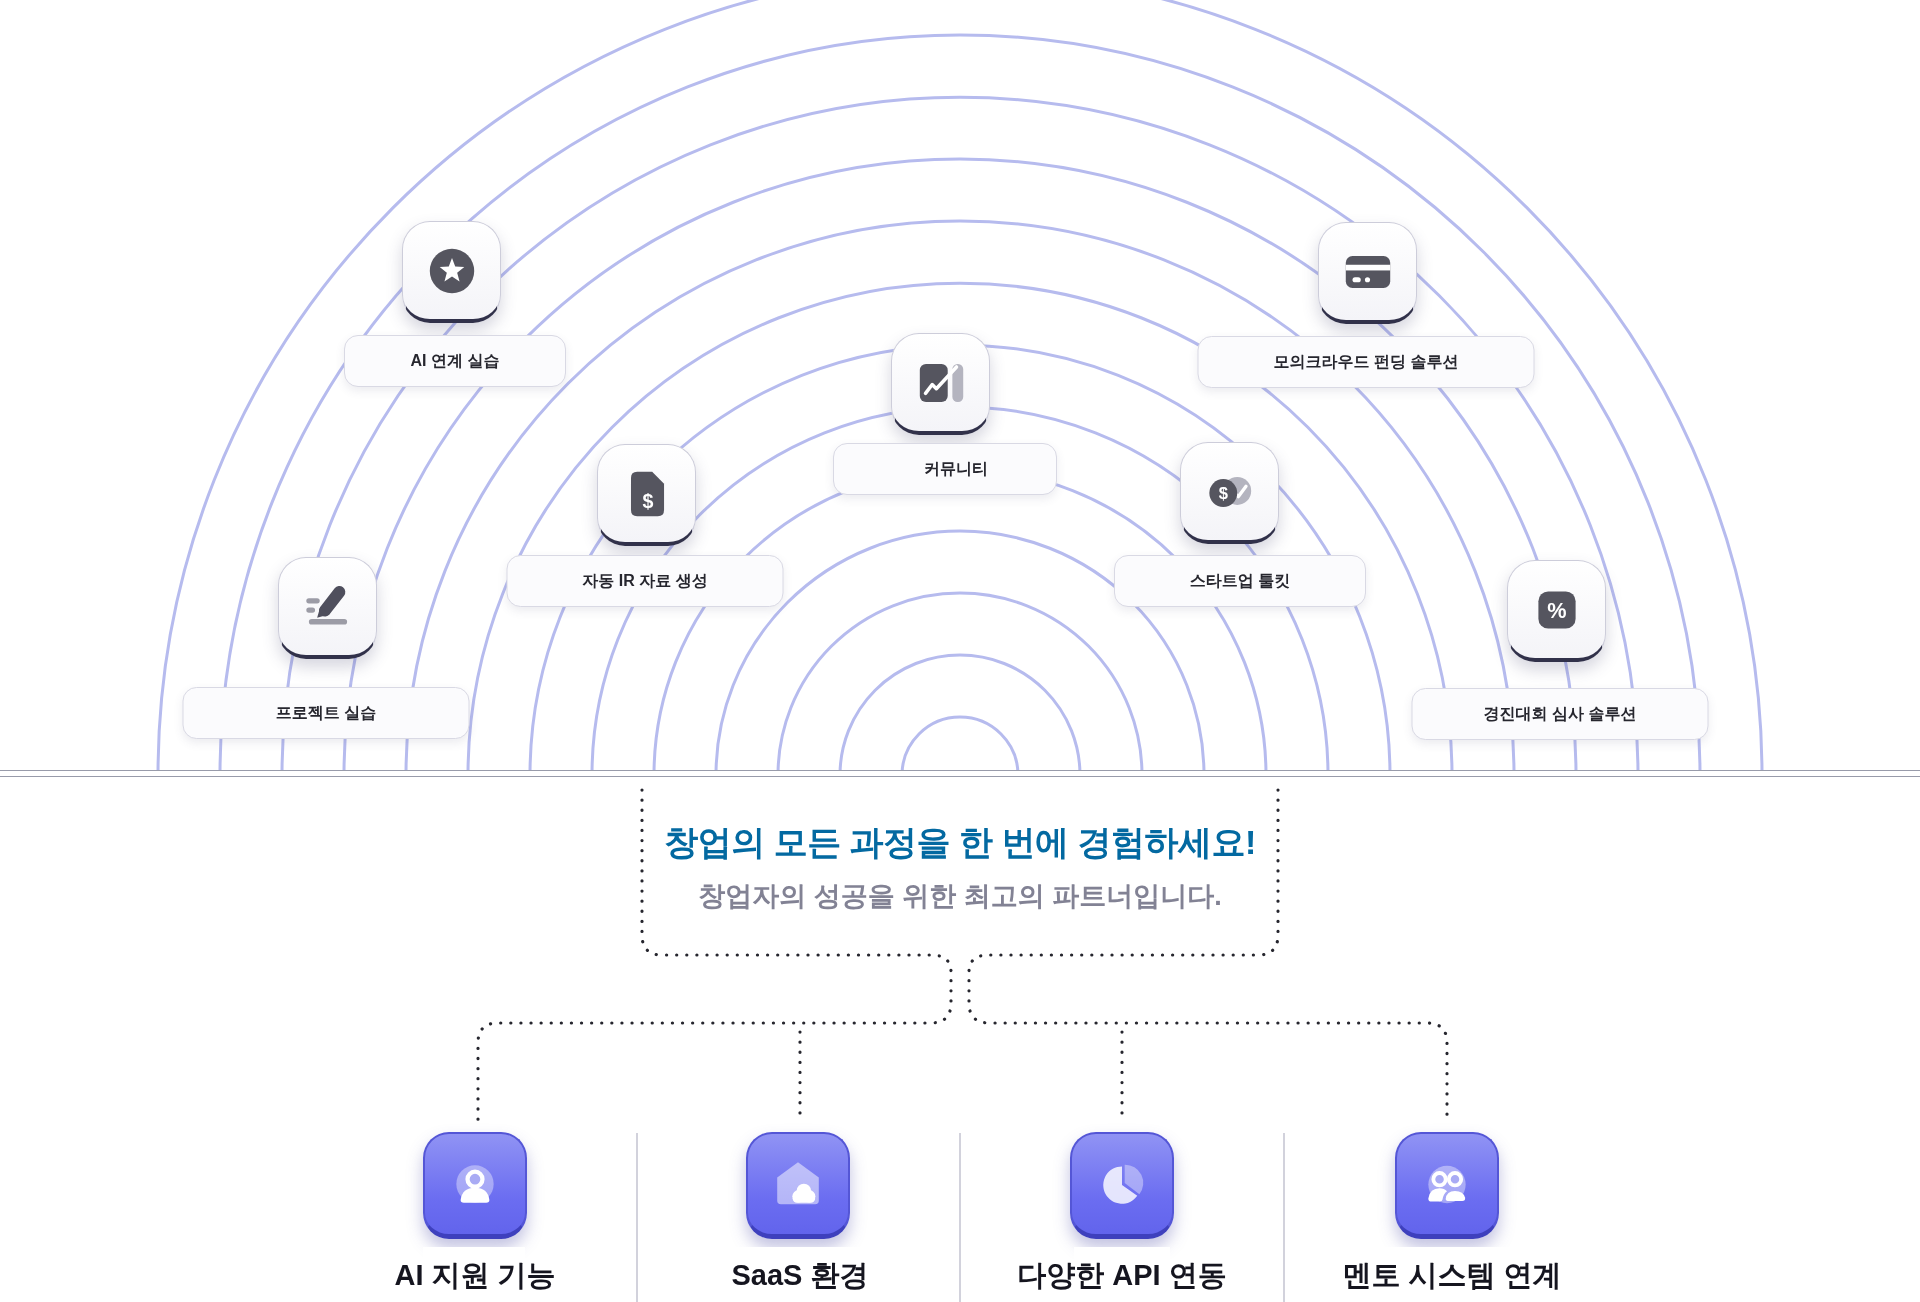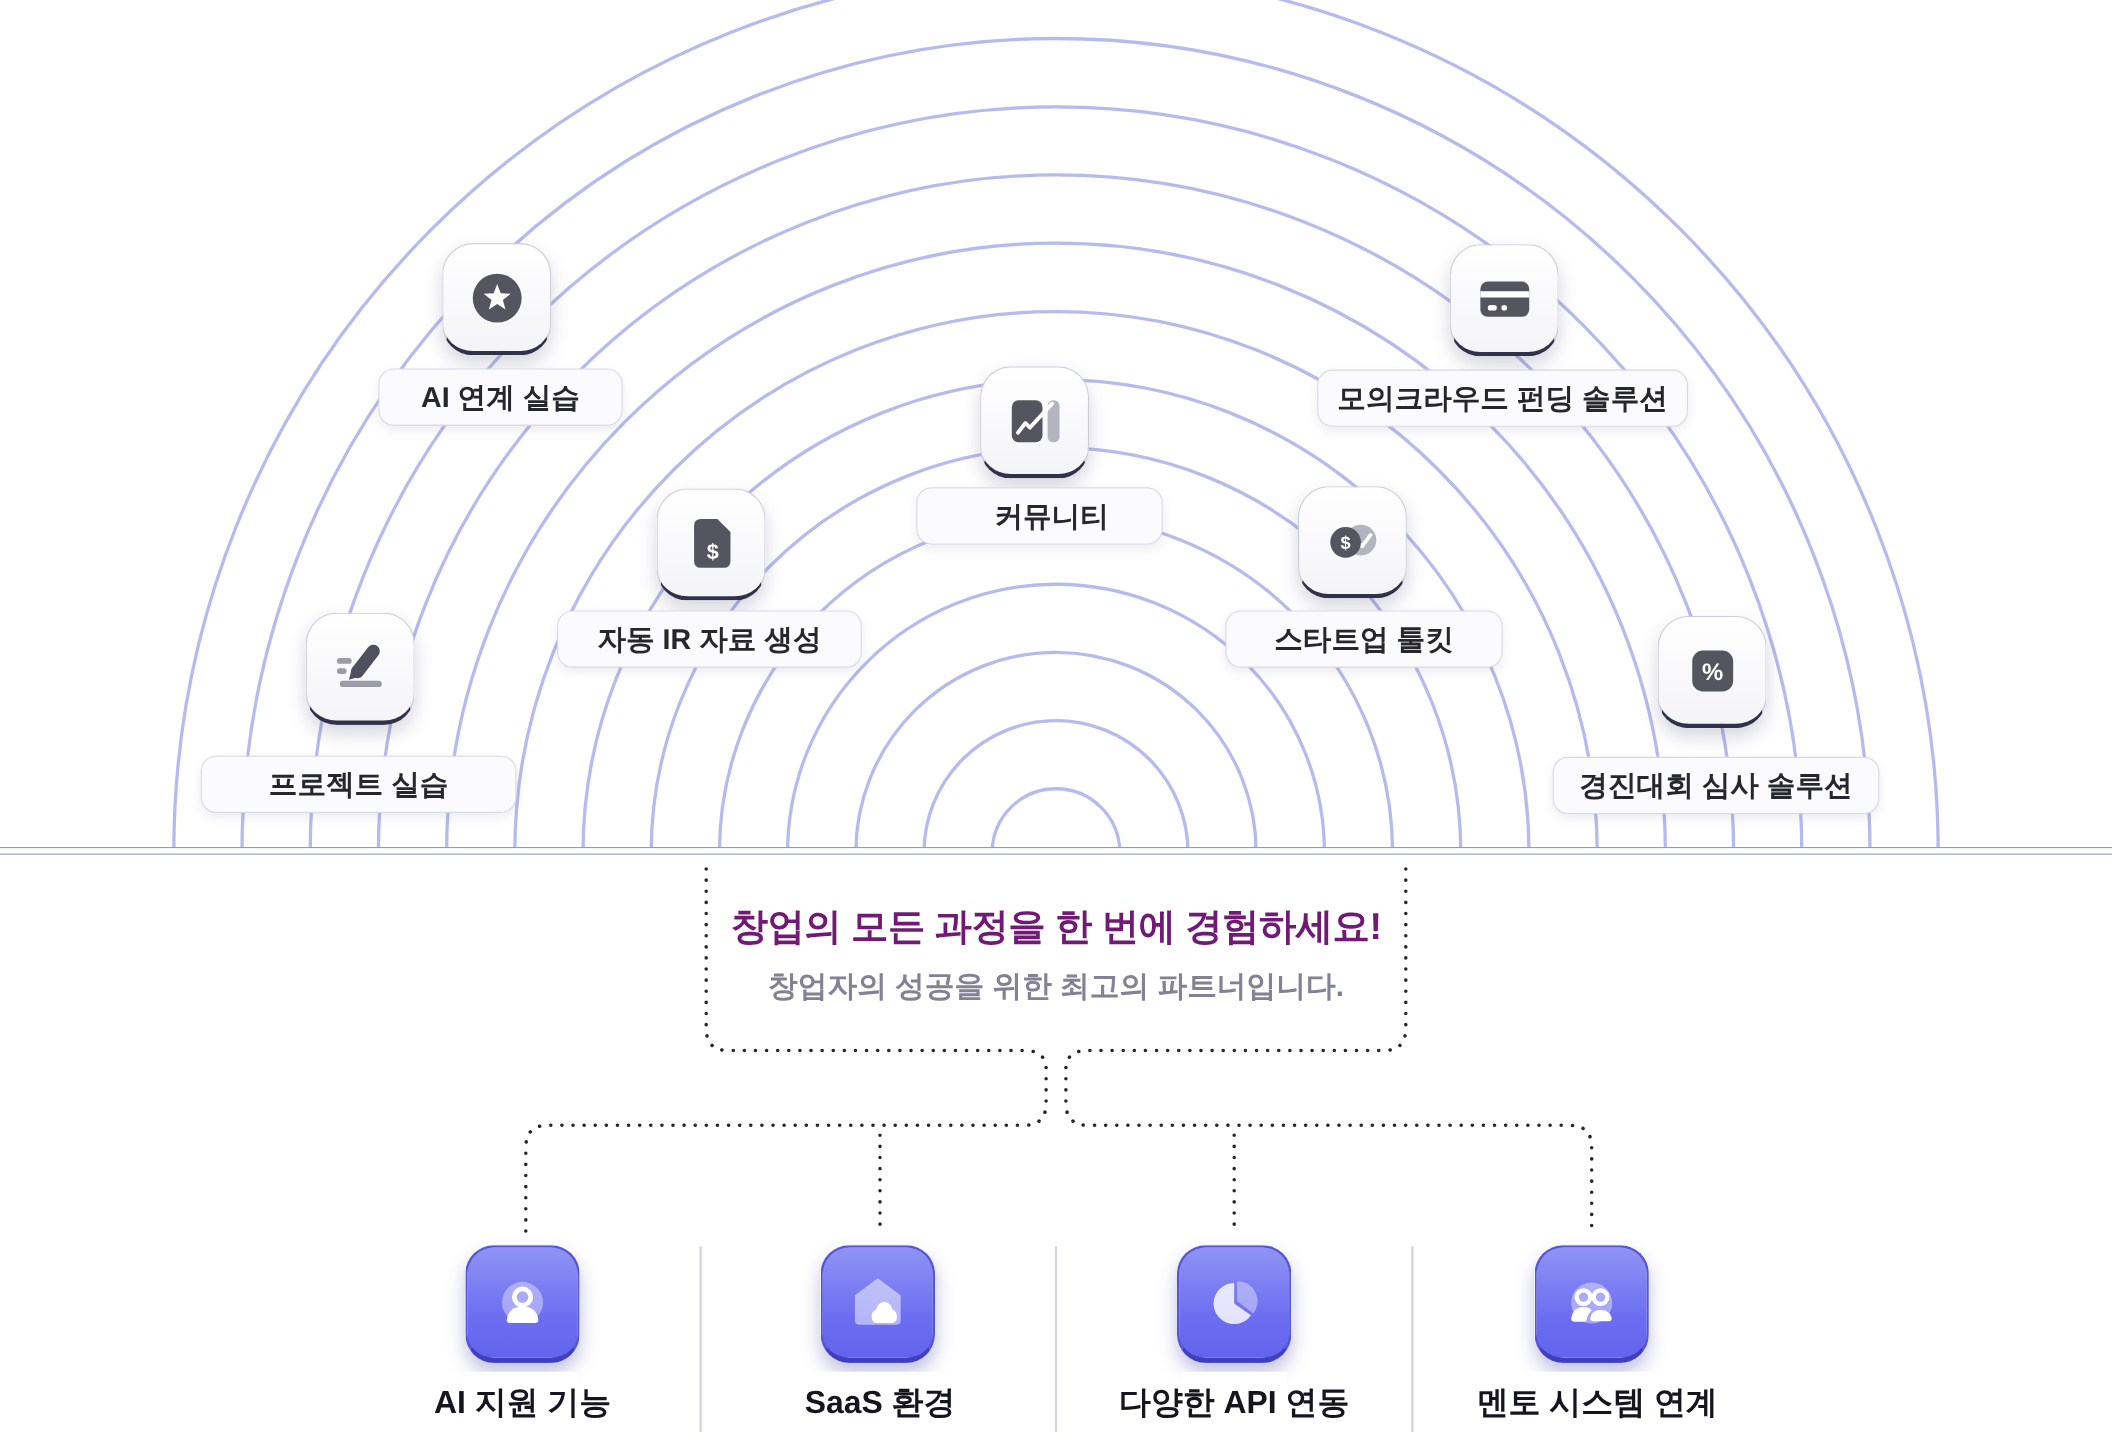--- a/index.html
+++ b/index.html
@@ -19,40 +19,40 @@
     background:linear-gradient(180deg,#ffffff 0%,#f4f4f8 100%);
     border:1px solid #cdcdda;border-bottom:4px solid #31314a;
     box-shadow:0 8px 16px rgba(70,70,110,0.22);
     display:flex;align-items:center;justify-content:center;
   }
   .pill{
     position:absolute;height:50px;border-radius:14px;z-index:2;
     background:#fbfbfd;border:1.5px solid #d9d9e4;
     box-shadow:0 4px 10px rgba(70,70,110,0.10);
     display:flex;align-items:center;justify-content:center;
-    font-size:26px;font-weight:600;color:#26262e;white-space:nowrap;
+    font-size:16px;font-weight:600;color:#26262e;white-space:nowrap;
     transform:translateX(-50%);
   }
   
   .ptile{
     position:absolute;width:100px;height:100px;border-radius:26px;z-index:2;
     background:linear-gradient(180deg,#9093f4 0%,#6b6df1 65%,#6264ec 100%);
     border:2px solid #5456d6;border-bottom:5px solid #3e40bd;
     box-shadow:0 9px 16px rgba(80,80,170,0.35);
     display:flex;align-items:center;justify-content:center;
     transform:translateX(-50%);
   }
   .bottom-box{position:absolute;top:1247px;height:55px;background:#ffffff;z-index:2;}
   .bottom-label{
     position:absolute;top:1256px;z-index:3;transform:translateX(-50%);
     font-size:29px;font-weight:700;color:#15151f;white-space:nowrap;
   }
   .bubble-title{
     position:absolute;top:820px;left:960px;transform:translateX(-50%);z-index:2;
-    font-size:34px;font-weight:800;color:#701a75;letter-spacing:-0.5px;white-space:nowrap;
+    font-size:34px;font-weight:800;color:#0369a1;letter-spacing:-0.5px;white-space:nowrap;
   }
   .bubble-subtitle{
     position:absolute;top:878px;left:960px;transform:translateX(-50%);z-index:2;
     font-size:27px;font-weight:600;color:#63637a;opacity:0.8;white-space:nowrap;
     text-shadow:0 1px 0 #ffffff;
   }
   .glyph{display:block;}
 </style>
 </head>
 <body>

